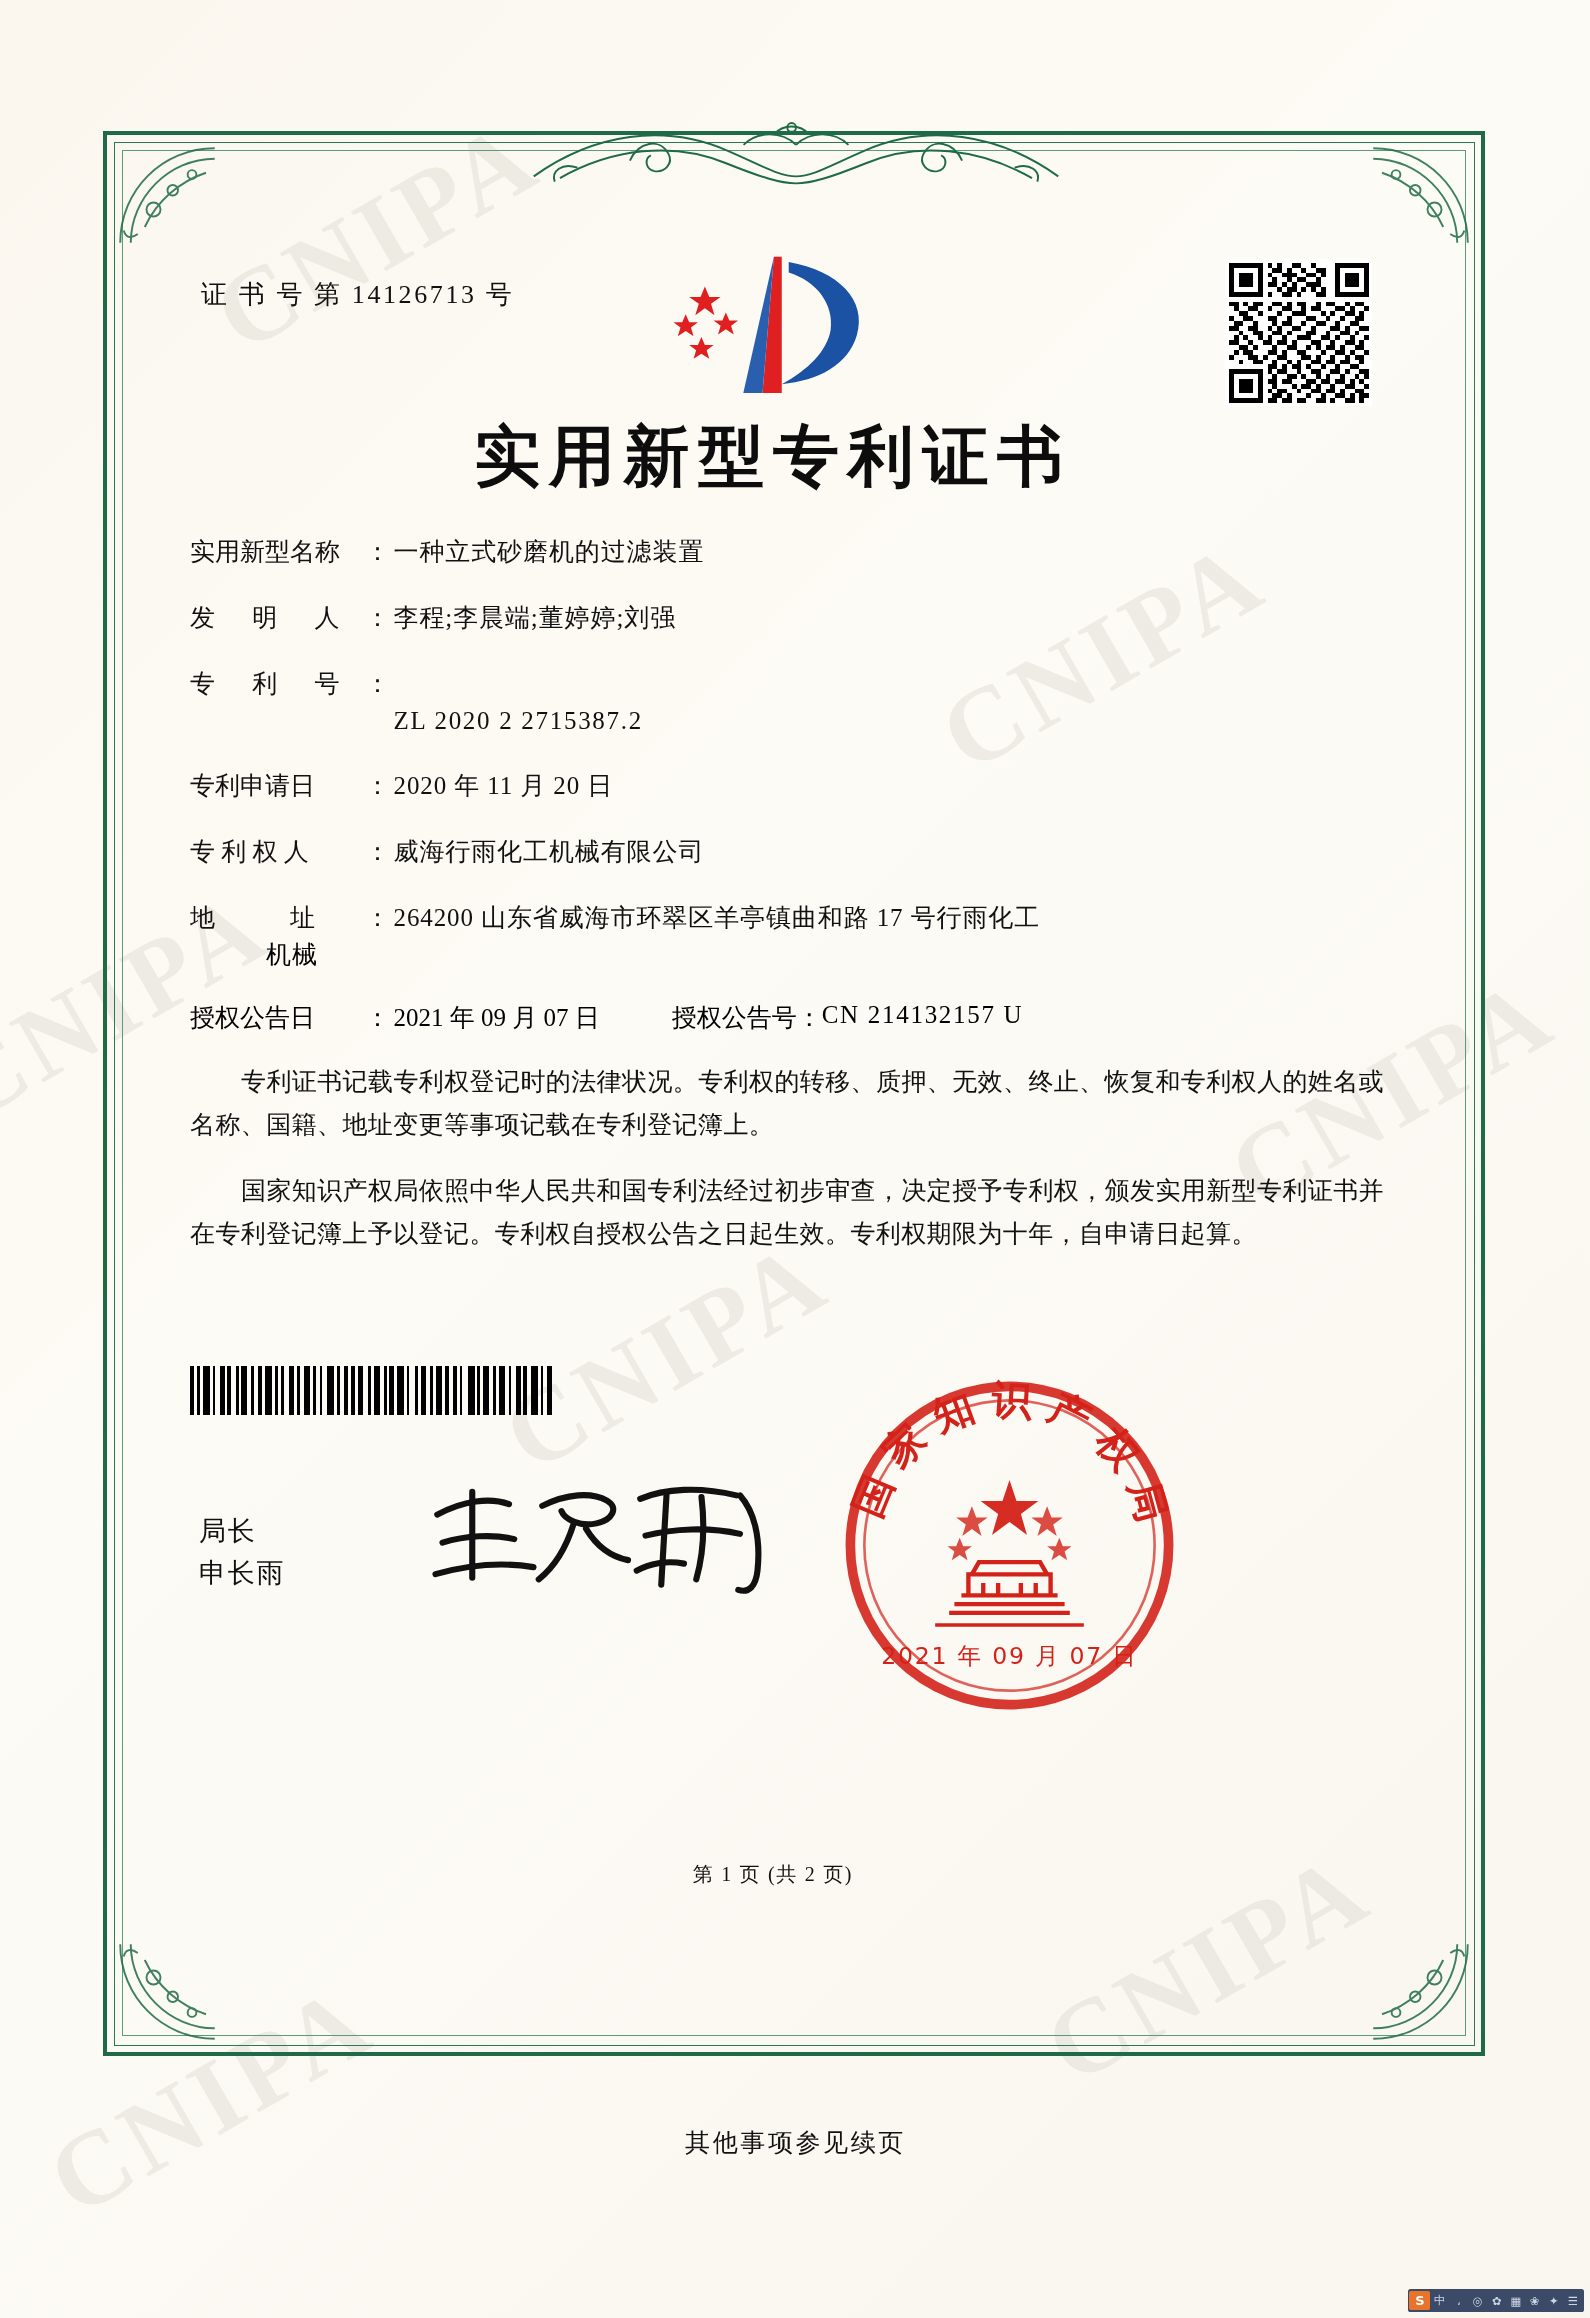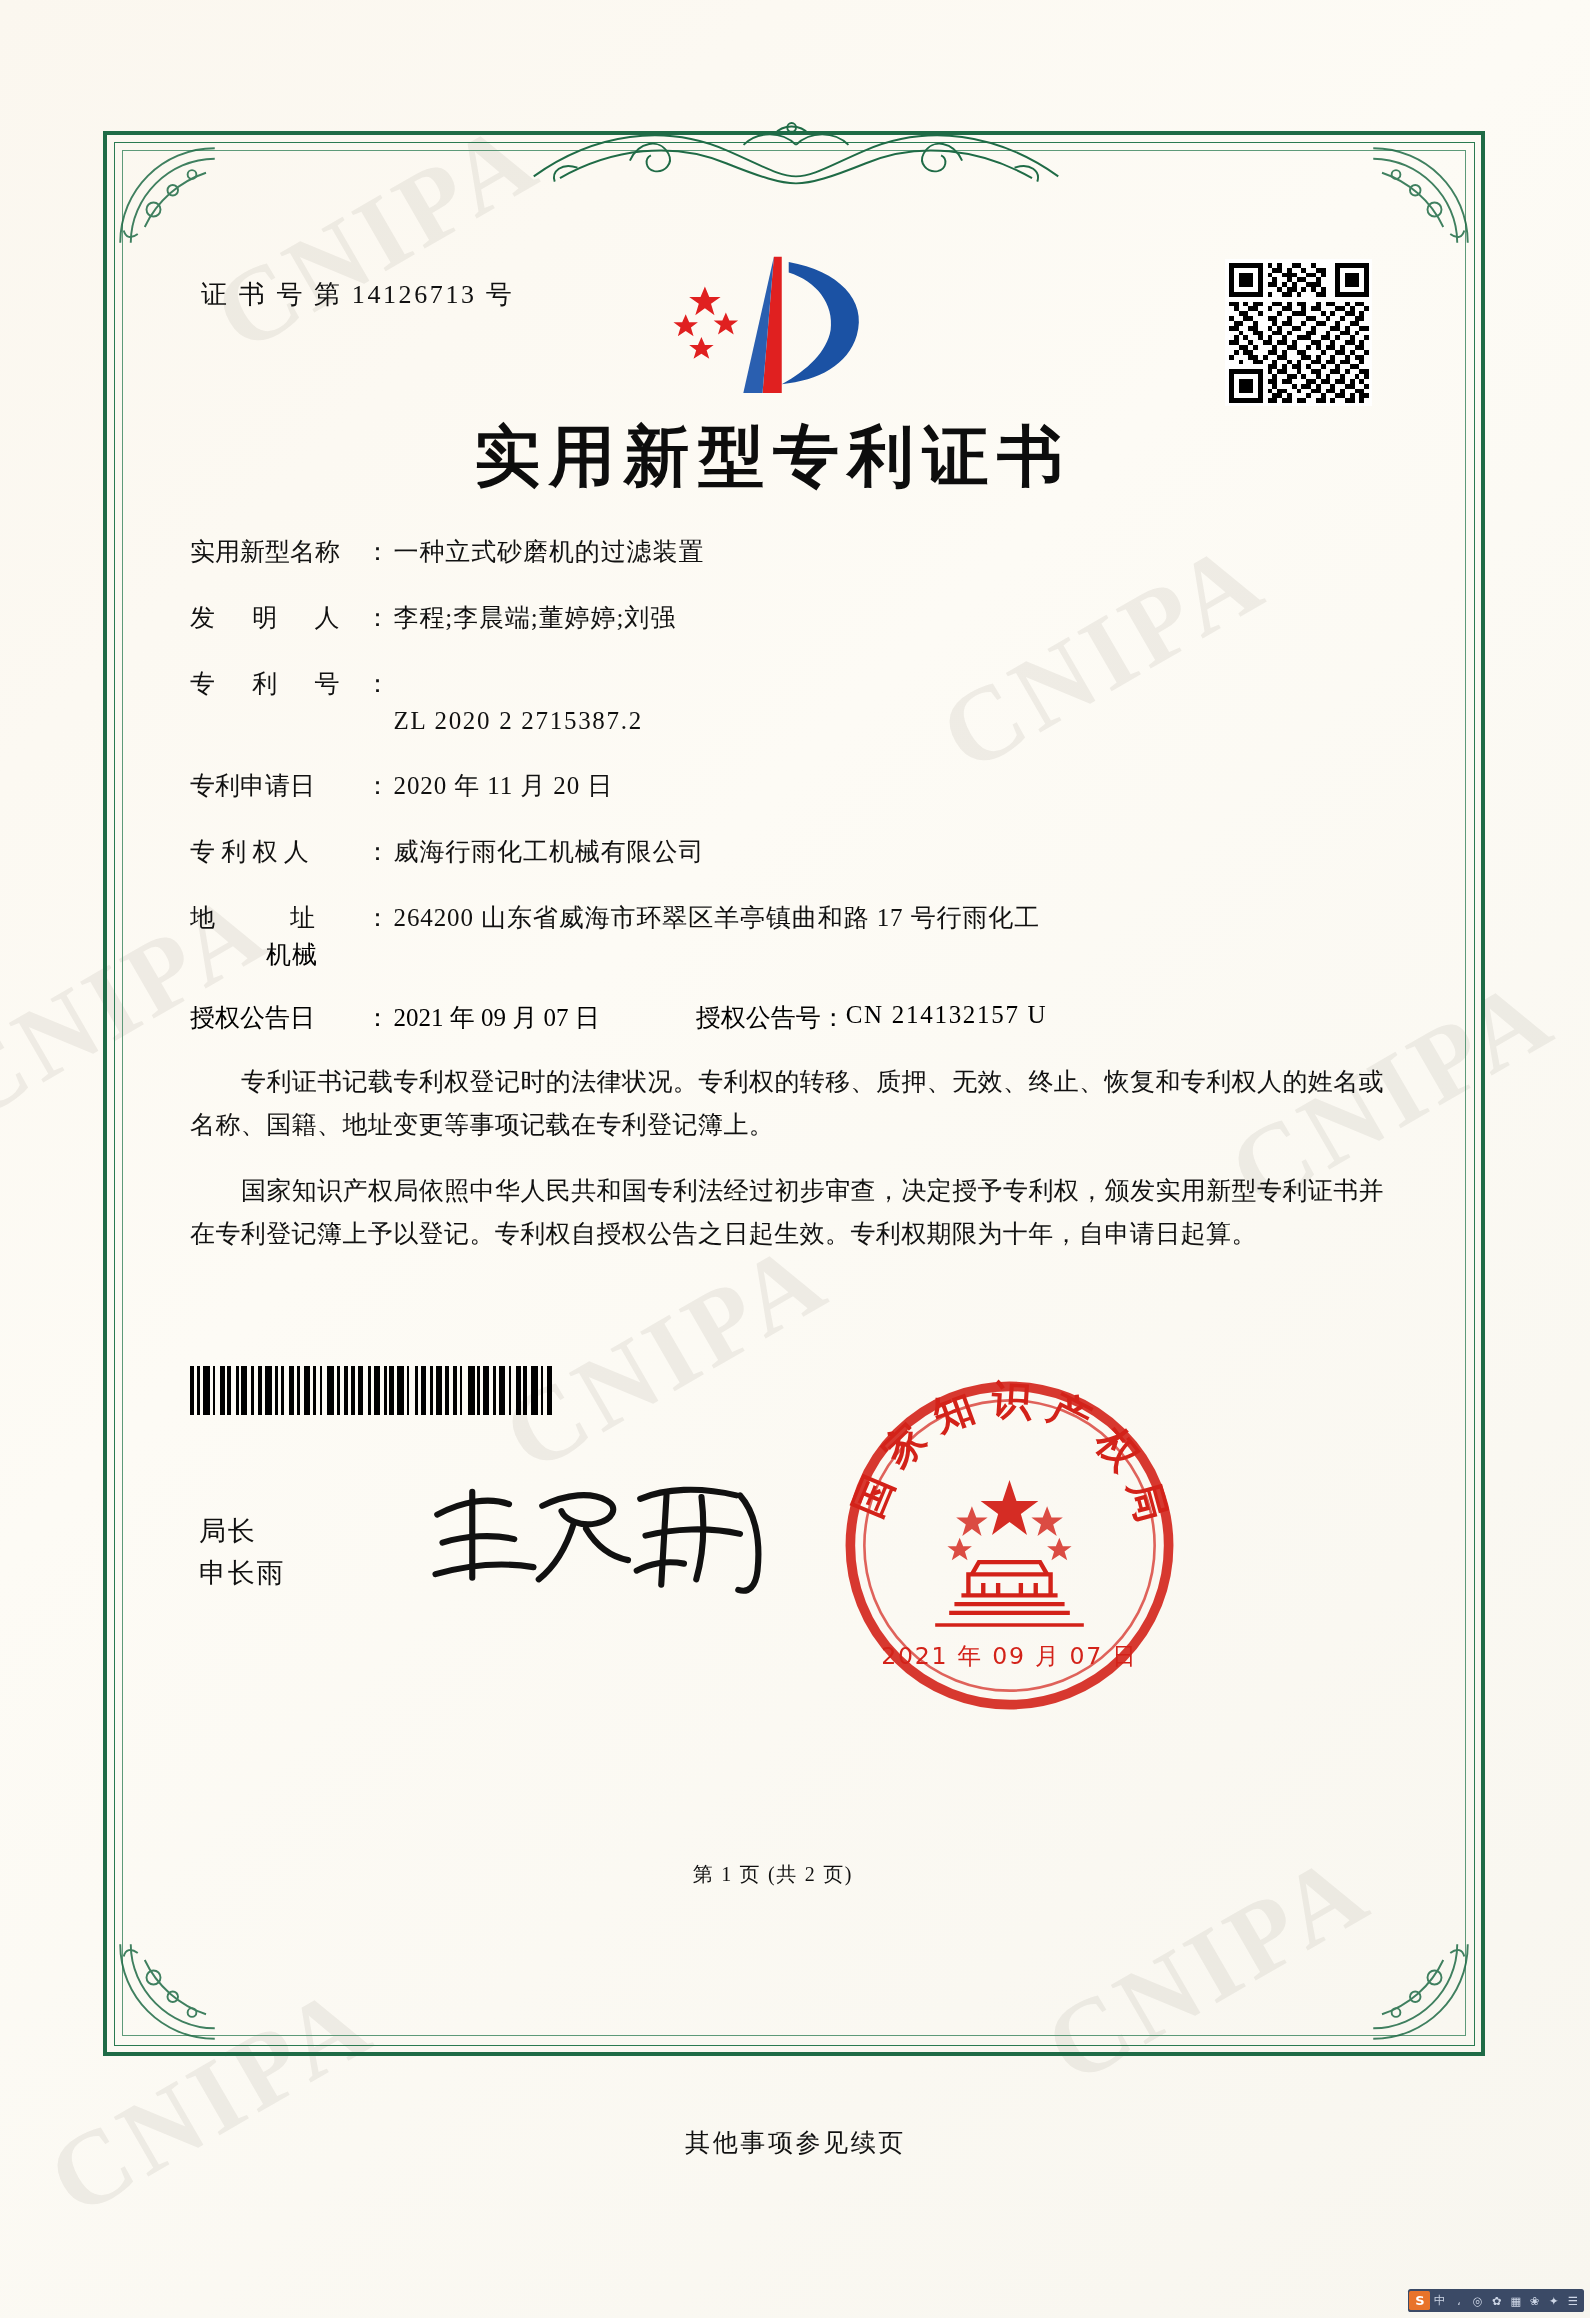--- a/index.html
+++ b/index.html
@@ -172,21 +172,21 @@
   }
   .f-value.wide { letter-spacing: 1.7px; margin-top: 37px; }
 
   .row-inline {
     display: flex;
     align-items: flex-start;
     font-size: 25px;
     margin-bottom: 26px;
   }
   .inline-b {
-    margin-left: 96px;
+    margin-left: 72px;
     display: flex;
     justify-content: space-between;
   }
 
   .addr-second {
     margin-left: 76px;
     font-size: 25px;
     letter-spacing: 0.9px;
     margin-top: 3.5px;
     margin-bottom: 30px;

